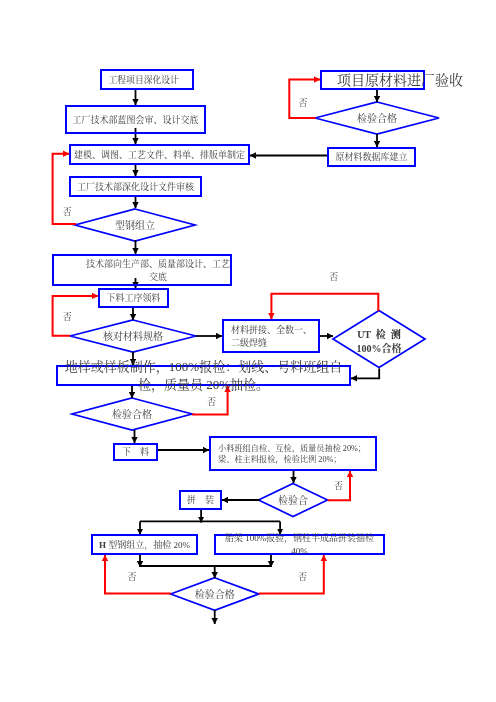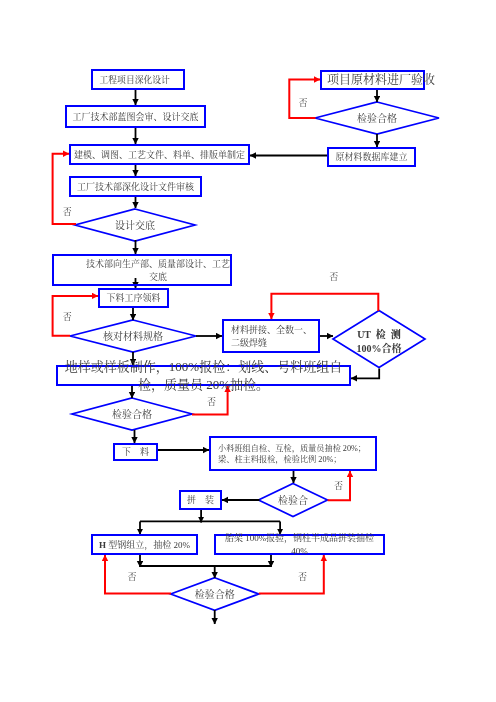--- a/index.html
+++ b/index.html
@@ -73,33 +73,33 @@
         <polyline points="140,566 271,566" fill="none" stroke="#000000" stroke-width="1.8" stroke-linejoin="miter"></polyline>
         <polyline points="140,555 140,567" fill="none" stroke="#000000" stroke-width="1.8" stroke-linejoin="miter" marker-end="url(#ab)"></polyline>
         <polyline points="271,555 271,567" fill="none" stroke="#000000" stroke-width="1.8" stroke-linejoin="miter" marker-end="url(#ab)"></polyline>
         <polyline points="214.7,566 214.7,578" fill="none" stroke="#000000" stroke-width="1.8" stroke-linejoin="miter" marker-end="url(#ab)"></polyline>
         <polyline points="171,593.5 105,593.5 105,555" fill="none" stroke="#ff0000" stroke-width="2" stroke-linejoin="miter" marker-end="url(#ar)"></polyline>
         <polyline points="258.8,593.5 323.8,593.5 323.8,555" fill="none" stroke="#ff0000" stroke-width="2" stroke-linejoin="miter" marker-end="url(#ar)"></polyline>
         <polyline points="214.7,610 214.7,624" fill="none" stroke="#000000" stroke-width="1.8" stroke-linejoin="miter" marker-end="url(#ab)"></polyline>
       </g>
   </svg>
   <div id="labels">
-      <div class="node rect" style="left: 91px; top: 69px; width: 94px; height: 21px; font-size: 8.8px; justify-content: flex-start; padding-left: 6.5px; text-align: left; white-space: nowrap;">
+      <div class="node rect" style="left: 100px; top: 69px; width: 94px; height: 21px; font-size: 8.8px; justify-content: flex-start; padding-left: 6.5px; text-align: left; white-space: nowrap;">
         <div style="margin-top:1px">工程项目深化设计</div>
       </div>
-      <div class="node rect" style="left: 65px; top: 105px; width: 141px; height: 23px;">
+      <div class="node rect" style="left: 65px; top: 105px; width: 141px; height: 29px;">
         <div style="margin-top:1px">工厂技术部蓝图会审、设计交底</div>
       </div>
       <div class="node rect" style="left: 69px; top: 144px; width: 181px; height: 21px;">
         <div style="margin-top:1px">建模、调图、工艺文件、料单、排版单制定</div>
       </div>
       <div class="node rect" style="left: 69px; top: 176px; width: 133px; height: 21px;">
         <div style="margin-top:1px">工厂技术部深化设计文件审核</div>
       </div>
-      <div class="dtext" style="left: 75px; top: 209px; width: 120px; height: 32px;"><div style="margin-top:2.6px">设计交底</div></div>
+      <div class="dtext" style="left: 75px; top: 209px; width: 120px; height: 32px;"><div style="margin-top:2.6px">型钢组立</div></div>
       <div class="node rect" style="left: 52px; top: 254px; width: 180px; height: 32px; padding-left: 32px;">
         <div style="margin-top:1px">技术部向生产部、质量部设计、工艺交底</div>
       </div>
       <div class="node rect" style="left: 98px; top: 288px; width: 71px; height: 20px;">
         <div style="margin-top:1px">下料工序领料</div>
       </div>
       <div class="dtext" style="left: 70px; top: 320px; width: 126px; height: 32px;"><div style="margin-top:2.6px">核对材料规格</div></div>
       <div class="node rect" style="left: 56px; top: 365px; width: 295px; height: 21px; font-size: 13px;">
         <div style="margin-top:1px">地样或样板制作，100%报检：划线、号料班组自检，质量员 20%抽检。</div>
       </div>
@@ -114,21 +114,21 @@
       <div class="node rect" style="left: 179px; top: 490px; width: 43px; height: 20px;">
         <div style="margin-top:1px">拼　装</div>
       </div>
       <div class="node rect" style="left: 91px; top: 534px; width: 107px; height: 21px;">
         <div style="margin-top:1px"><b>H</b> 型钢组立，抽检 20%</div>
       </div>
       <div class="node rect" style="left: 214px; top: 534px; width: 171px; height: 21px;">
         <div style="margin-top:1px">胎架 100%报验，钢柱半成品拼装抽检 40%</div>
       </div>
       <div class="dtext" style="left: 170.7px; top: 577.7px; width: 88px; height: 32.6px;"><div style="margin-top:2.6px">检验合格</div></div>
-      <div class="node rect" style="left: 320px; top: 70px; width: 105px; height: 20px; font-size: 12px; justify-content: flex-start; padding-left: 5px; text-align: left; white-space: nowrap;">
+      <div class="node rect" style="left: 320px; top: 70px; width: 105px; height: 20px; font-size: 14px; justify-content: flex-start; padding-left: 15px; text-align: left; white-space: nowrap;">
         <div style="margin-top:1px">项目原材料进厂验收</div>
       </div>
       <div class="dtext" style="left: 315px; top: 102px; width: 124px; height: 32px;"><div style="margin-top:2.6px">检验合格</div></div>
       <div class="node rect" style="left: 327px; top: 147px; width: 89px; height: 20px;">
         <div style="margin-top:1px">原材料数据库建立</div>
       </div>
       <div class="node rect" style="left: 222px; top: 319px; width: 98px; height: 34px; justify-content: flex-start; padding-left: 7px; text-align: left; white-space: nowrap;">
         <div style="margin-top:1px">材料拼接、全数一、<br>二级焊缝</div>
       </div>
       <div class="dtext" style="left: 333px; top: 312px; width: 92px; height: 57px; font-weight: bold;"><div style="margin-top:2.6px"><b>UT  检  测</b><br>100%合格</div></div>

